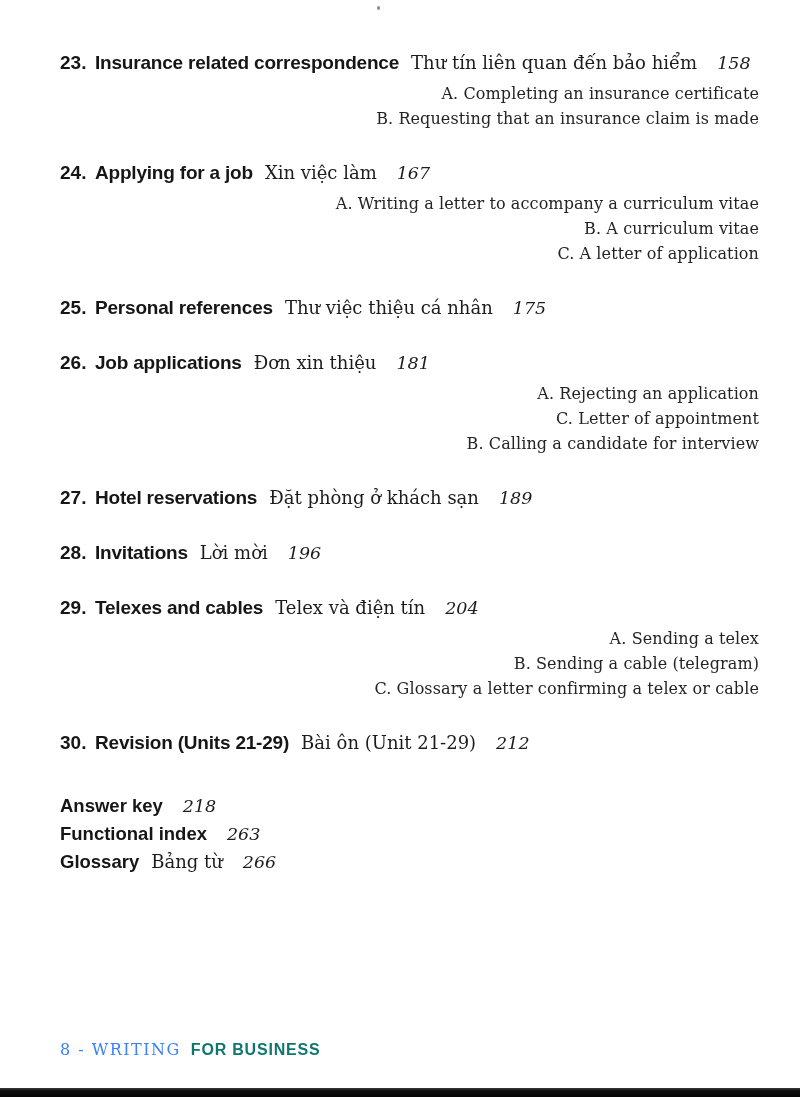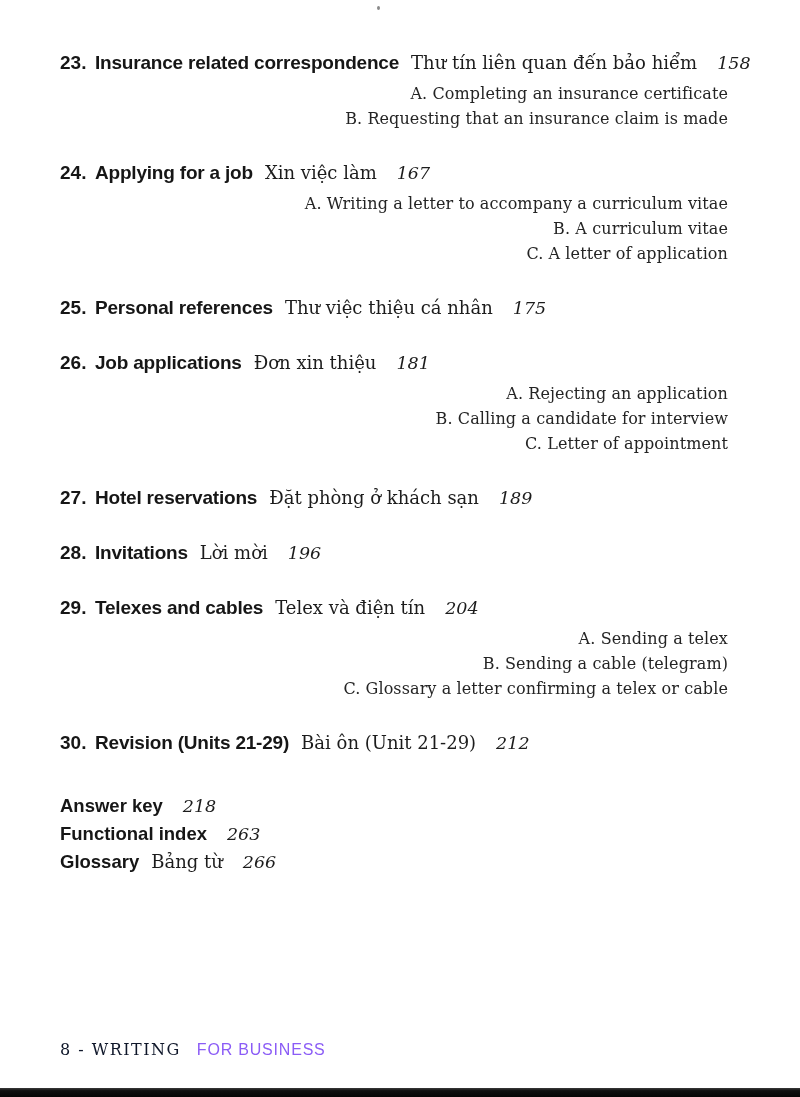--- a/index.html
+++ b/index.html
@@ -10,21 +10,21 @@
   body {
     width: 800px;
     height: 1097px;
     position: relative;
     overflow: hidden;
     font-family: "DejaVu Serif", serif;
     color: #1c1c1c;
     -webkit-font-smoothing: antialiased;
   }
   .page {
-    padding: 50px 72px 0 60px;
+    padding: 50px 41px 0 60px;
   }
   .entry {
     margin-bottom: 29px;
   }
   .entry-head {
     font-size: 19px;
     line-height: 25px;
     white-space: nowrap;
   }
   .num {
@@ -82,28 +82,28 @@
   .footer {
     position: absolute;
     left: 60px;
     bottom: 38px;
     font-size: 16px;
     white-space: nowrap;
   }
   .footer-left {
     font-family: "DejaVu Serif", serif;
     letter-spacing: 1.5px;
-    color: #0f172a;
+    color: #3b82f6;
   }
   .footer-bold {
     font-family: "Liberation Sans", sans-serif;
-    font-weight: normal;
+    font-weight: bold;
     letter-spacing: 0.8px;
-    margin-left: 16px;
-    color: #8b5cf6;
+    margin-left: 10px;
+    color: #0f766e;
   }
   .scan-edge {
     position: absolute;
     left: 0;
     bottom: 0;
     width: 100%;
     height: 9px;
     background: linear-gradient(to top, #050505 0%, #101010 70%, #3a3a3a 100%);
   }
   .speck {
@@ -149,22 +149,22 @@
       <span class="num">25.</span><span class="title">Personal references</span><span class="vi">Thư việc thiệu cá nhân</span><span class="pg">175</span>
     </div>
   </div>
 
   <div class="entry">
     <div class="entry-head">
       <span class="num">26.</span><span class="title">Job applications</span><span class="vi">Đơn xin thiệu</span><span class="pg">181</span>
     </div>
     <div class="subs">
       <div class="sub">A. Rejecting an application</div>
+      <div class="sub">C. Letter of appointment</div>
       <div class="sub">B. Calling a candidate for interview</div>
-      <div class="sub">C. Letter of appointment</div>
     </div>
   </div>
 
   <div class="entry">
     <div class="entry-head">
       <span class="num">27.</span><span class="title">Hotel reservations</span><span class="vi">Đặt phòng ở khách sạn</span><span class="pg">189</span>
     </div>
   </div>
 
   <div class="entry">

